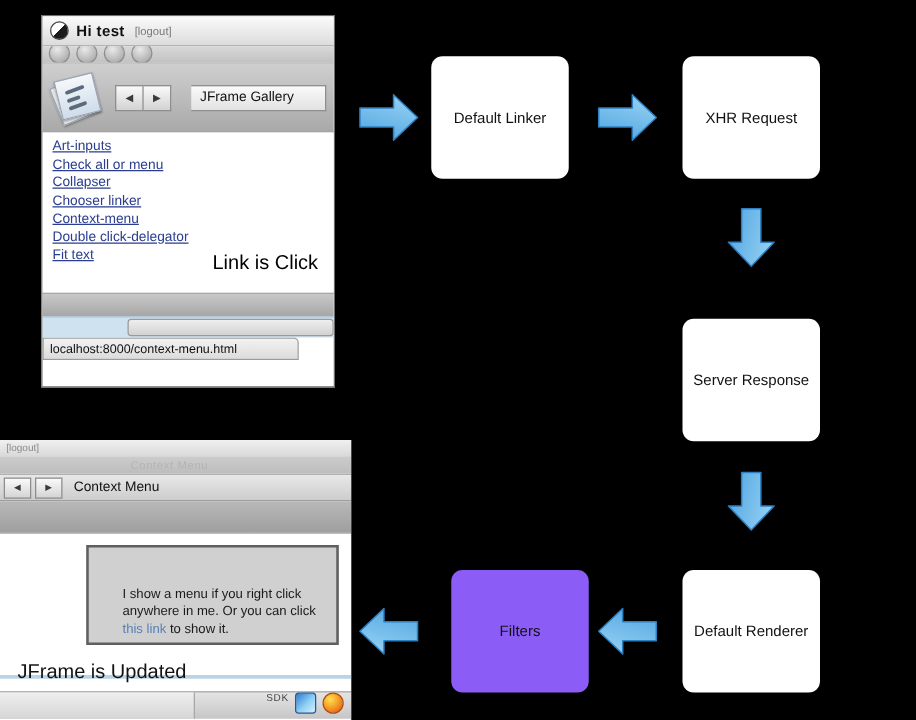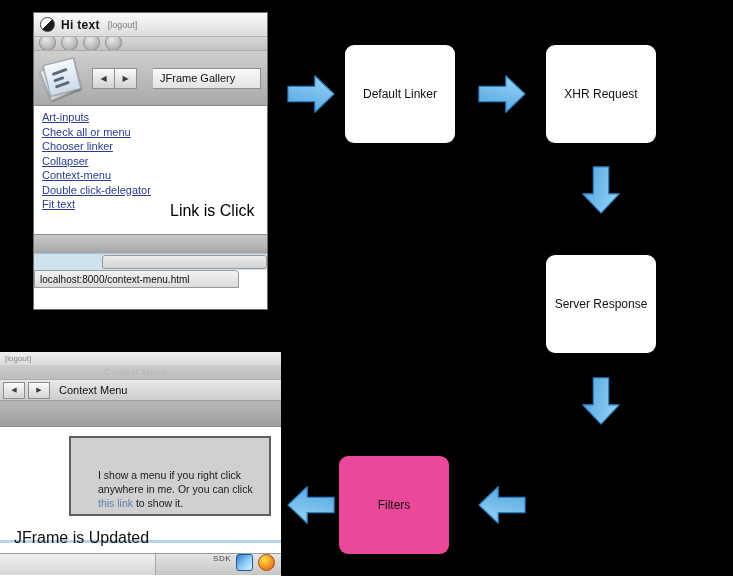--- a/index.html
+++ b/index.html
@@ -116,21 +116,21 @@
   .arrow{position:absolute;}
   svg{display:block;overflow:visible;}
 </style>
 </head>
 <body>
 
 <div id="win-gallery" class="abs">
 
   <div class="titlebar">
     <span class="logo-dot"></span>
-    <span class="title-hi">Hi text</span>
+    <span class="title-hi">Hi test</span>
     <span class="title-logout">[logout]</span>
   </div>
 
   <div class="chromebar">
     <span class="cdot"></span>
     <span class="cdot"></span>
     <span class="cdot"></span>
     <span class="cdot"></span>
   </div>
 
@@ -146,22 +146,22 @@
     <span class="nav-group">
       <span class="navbtn">◀</span>
       <span class="navbtn">▶</span>
       <span class="addr">JFrame Gallery</span>
     </span>
   </div>
 
   <div class="content">
     <a class="lnk" href="#">Art-inputs</a>
     <a class="lnk" href="#">Check all or menu</a>
+    <a class="lnk" href="#">Collapser</a>
     <a class="lnk" href="#">Chooser linker</a>
-    <a class="lnk" href="#">Collapser</a>
     <a class="lnk active" href="#">Context-menu</a>
     <a class="lnk" href="#">Double click-delegator</a>
     <a class="lnk" href="#">Fit text</a>
     <span class="clicked-msg">Link is Click</span>
   </div>
 
   <div class="botgrad"></div>
   <div class="scrollrow">
     <span class="thumb"></span>
   </div>
@@ -210,21 +210,24 @@
 <div id="flow-layer" class="abs" style="left:0;top:0;width:733px;height:576px;pointer-events:none;">
     <div class="fbox" style="left: 345px; top: 45px; width: 110px; height: 98px; background: rgb(255, 255, 255);">
       <span>Default Linker</span>
     </div>
     <div class="fbox" style="left: 546px; top: 45px; width: 110px; height: 98px; background: rgb(255, 255, 255);">
       <span>XHR Request</span>
     </div>
     <div class="fbox" style="left: 546px; top: 255px; width: 110px; height: 98px; background: rgb(255, 255, 255);">
       <span>Server Response</span>
     </div>
-    <div class="fbox" style="left: 339px; top: 456px; width: 110px; height: 98px; background: #ec4899;">
+    <div class="fbox" style="left: 546px; top: 456px; width: 110px; height: 98px; background: rgb(255, 255, 255);">
+      <span>Default Renderer</span>
+    </div>
+    <div class="fbox" style="left: 361px; top: 456px; width: 110px; height: 98px; background: #8b5cf6;">
       <span>Filters</span>
     </div>
     <div class="arrow" style="left: 287px; top: 72px; width: 48px; height: 44px;">
       <svg viewBox="0 0 100 92" width="48" height="48" style="position: absolute; left: 0px; top: -2px; transform: rotate(0deg);">
         <defs>
           <linearGradient id="g_arrow-into-linker" x1="0" y1="1" x2="0.35" y2="0">
             <stop offset="0" stop-color="#4fa3e0"></stop>
             <stop offset="1" stop-color="#8ecdf2"></stop>
           </linearGradient>
         </defs>

